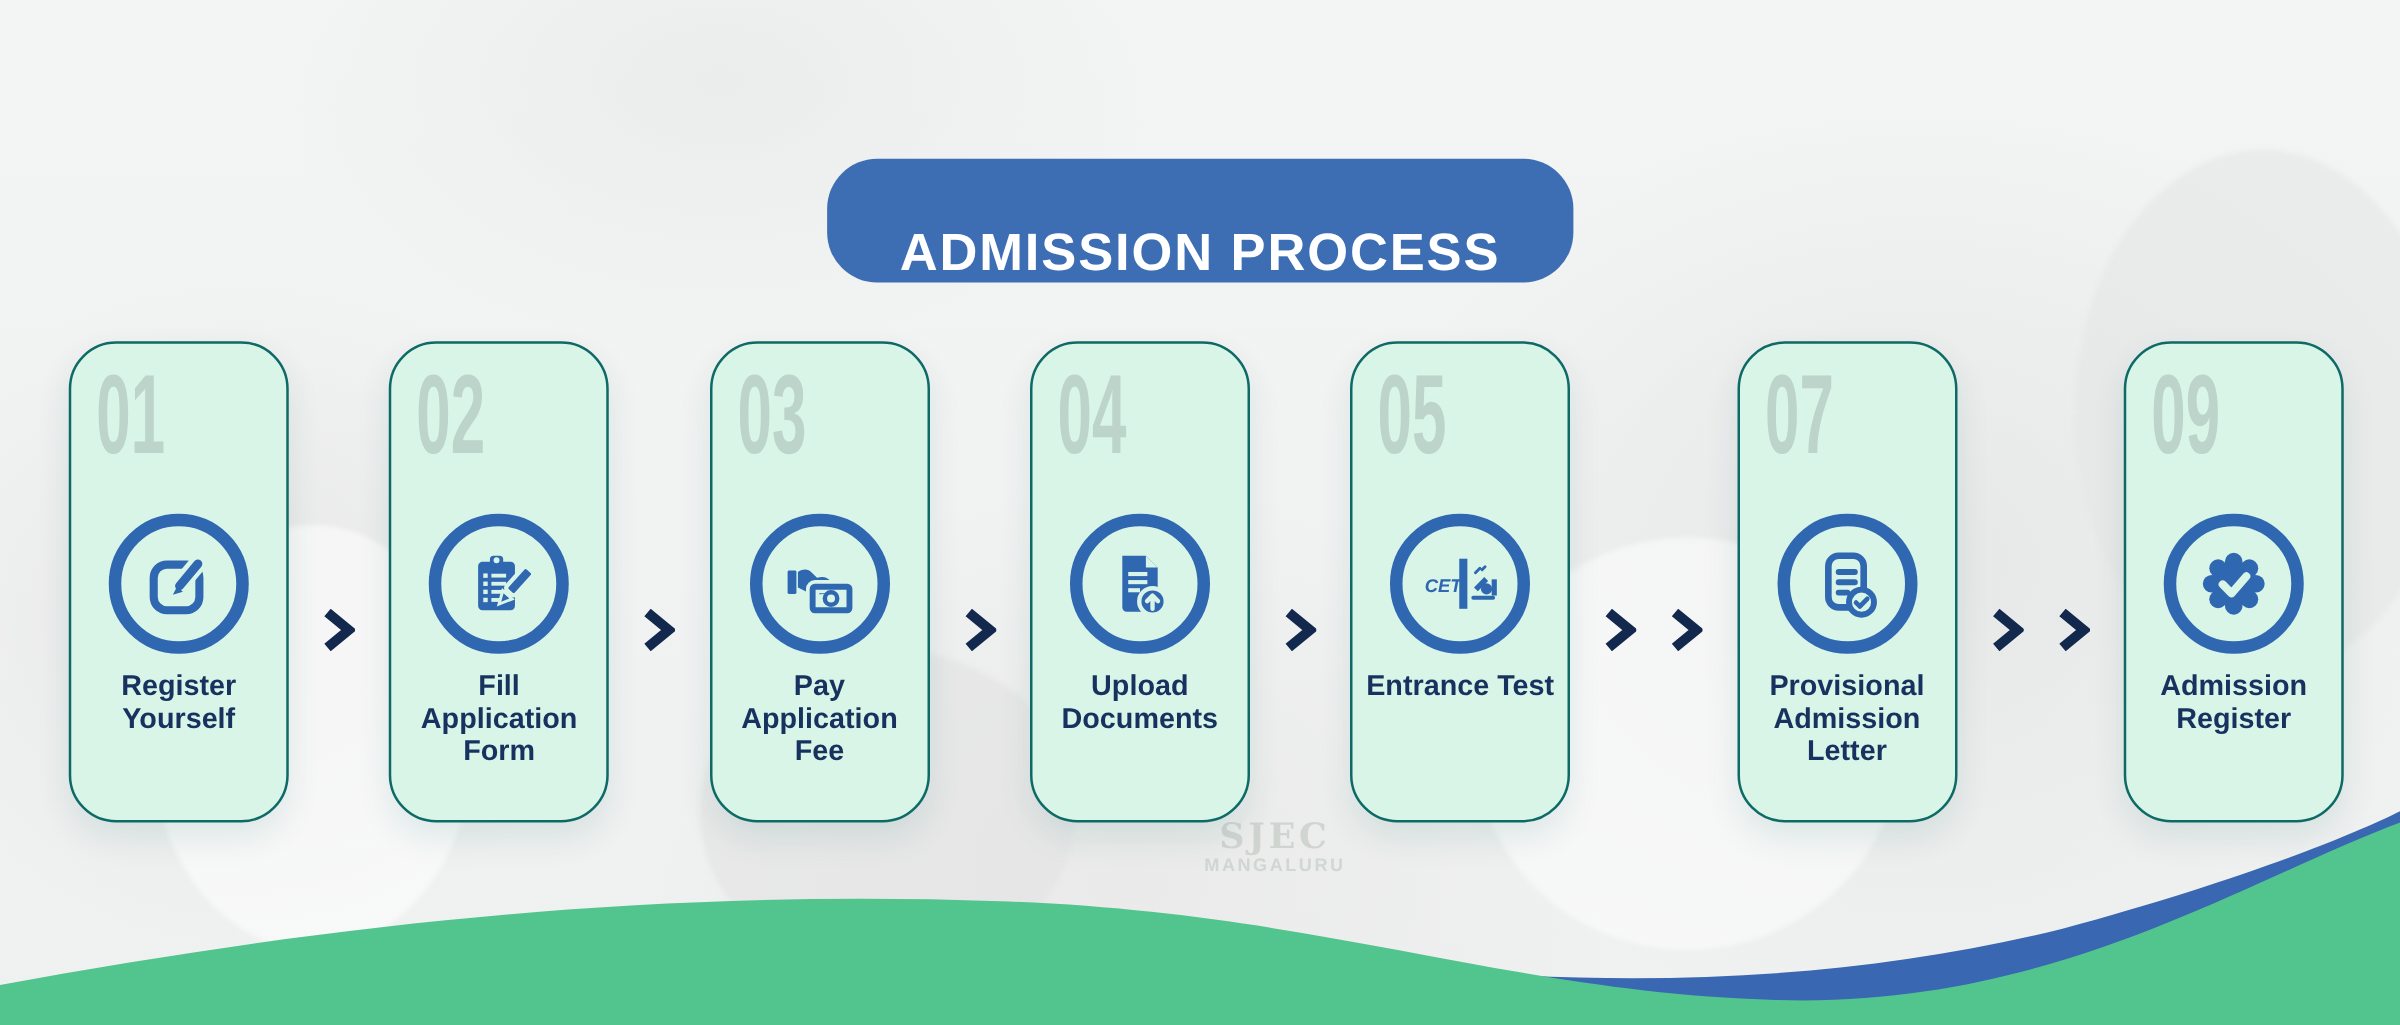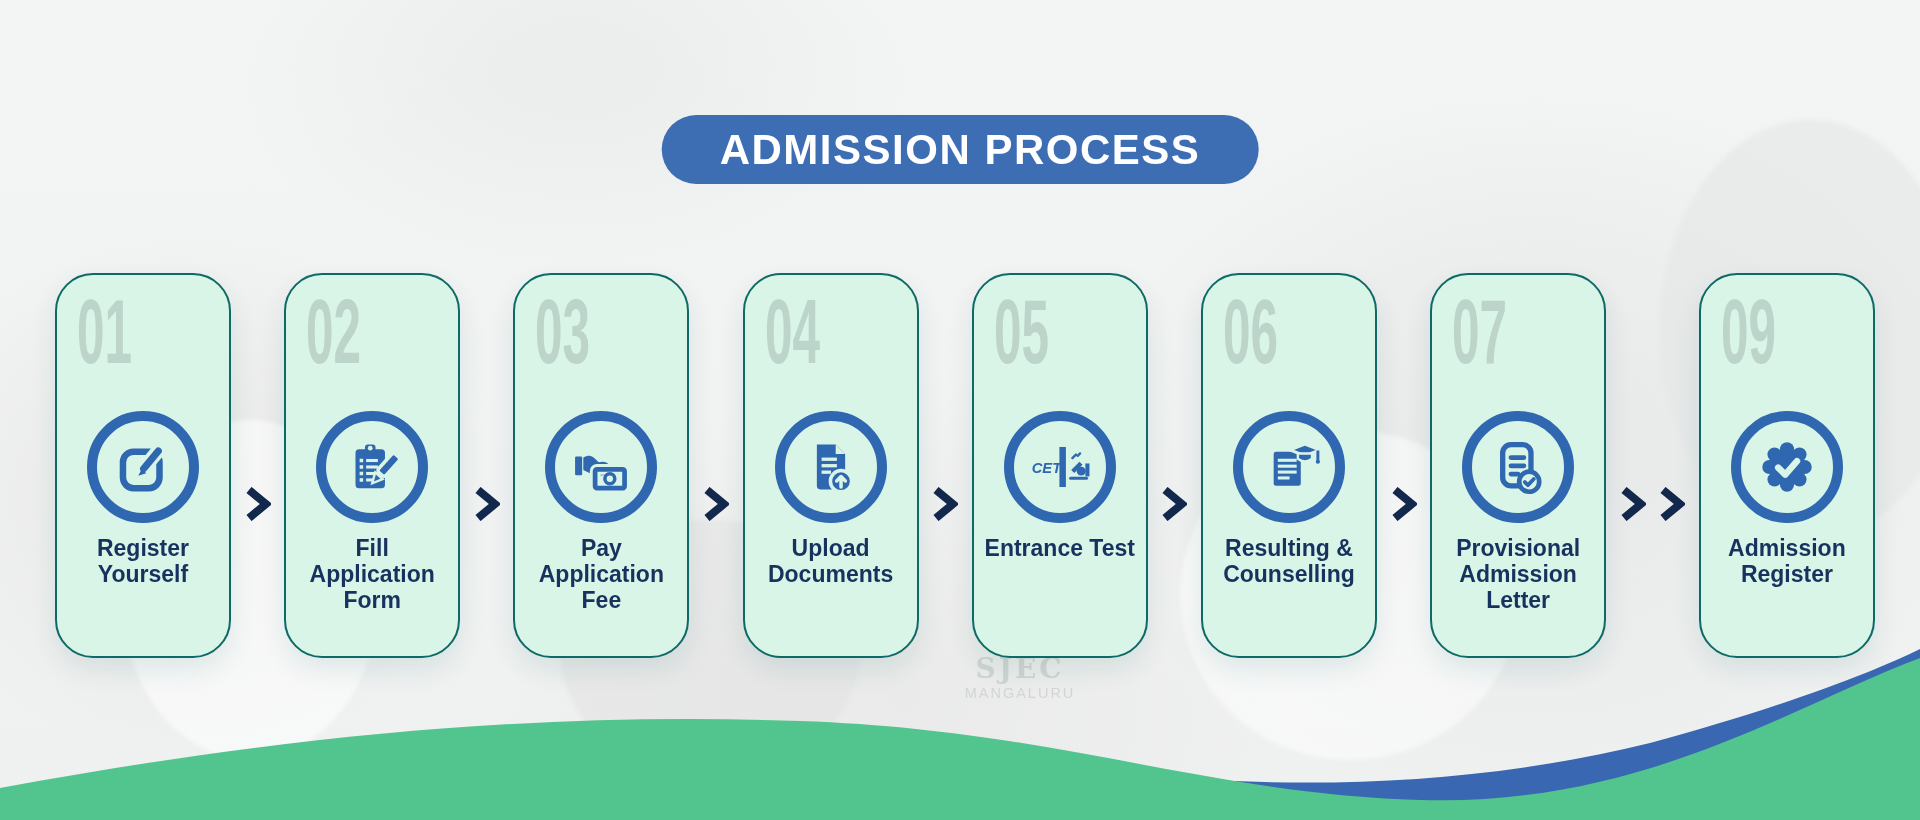--- a/index.html
+++ b/index.html
@@ -18,25 +18,25 @@
   
   .bg-blob { position:absolute; border-radius:50%; filter:blur(2px); }
   .b1 { left:120px; top:420px; width:260px; height:340px; background:rgba(255,255,255,.55); }
   .b2 { left:560px; top:520px; width:300px; height:260px; background:rgba(226,227,226,.6); }
   .b3 { left:1180px; top:430px; width:340px; height:330px; background:rgba(255,255,255,.5); }
   .b4 { left:1660px; top:120px; width:300px; height:420px; background:rgba(229,230,230,.6); }
 
   .watermark { position:absolute; left:940px; top:655px; width:160px; text-align:center;
     color:rgba(168,178,170,.40); line-height:1; pointer-events:none; }
   .watermark .wm1 { font-family:"DejaVu Serif","Liberation Serif",serif; font-weight:bold; font-size:28px; letter-spacing:3px; }
-  .watermark .wm2 { font-size:14.5px; font-weight:normal; letter-spacing:2px; margin-top:3px; color:rgba(178,188,180,.45); }
-
-  .title-pill { position:absolute; top:115px; left:50%; transform:translateX(-50%);
-    height:69px; padding:0 58px; background:#3d6eb4; border-radius:40px;
-    display:flex; align-items:center; justify-content:center; }
+  .watermark .wm2 { font-size:14.5px; font-weight:bold; letter-spacing:2px; margin-top:3px; color:rgba(178,188,180,.45); }
+
+  .title-pill { position:absolute; top:127px; left:50%; transform:translateX(-50%);
+    height:99px; padding:0 58px; background:#3d6eb4; border-radius:40px;
+    display:flex; align-items:flex-end; justify-content:center; }
   .title-pill span { color:#ffffff; font-size:42px; font-weight:800; letter-spacing:1.5px; white-space:nowrap; }
 
   .steps-row { position:absolute; left:55px; top:273px; width:1820px; height:385px;
     display:flex; justify-content:space-between; align-items:stretch; }
 
   .card { position:relative; width:176px; height:385px; background:#d9f5e7;
     border:2.5px solid #0e6a66; border-radius:38px;
     box-shadow:0 12px 26px rgba(14,106,102,.10); }
 
   .step-number { position:absolute; top:12px; left:20px; font-size:90px; line-height:90px;
@@ -185,37 +185,20 @@
       </div>
       <div class="step-label">Entrance Test</div>
     </div>
 
     <div class="arrow">
       <svg viewBox="0 0 26 34">
           <path d="M4 3 L21 17 L4 31" fill="none" stroke="#12294d" stroke-width="8"></path>
         </svg>
     </div>
 
-    <div class="card">
-      <div class="step-number">06</div>
-      <div class="icon-ring">
-        <svg viewBox="0 0 56 56">
-          <rect x="15" y="15" width="23" height="29" rx="2" fill="#2f67b1"></rect>
-          <rect x="18.5" y="21" width="16" height="2.6" fill="#d9f5e7"></rect>
-          <rect x="18.5" y="26" width="16" height="2.6" fill="#d9f5e7"></rect>
-          <rect x="18.5" y="31" width="16" height="2.6" fill="#d9f5e7"></rect>
-          <rect x="18.5" y="36" width="10" height="2.6" fill="#d9f5e7"></rect>
-          <path d="M29 13.5 L41.5 8.5 L54 13.5 L41.5 18.5 Z" fill="#2f67b1" stroke="#d9f5e7" stroke-width="2.5"></path>
-          <path d="M35.5 16.5 v4.5 c3.5 3 8.5 3 12 0 V16.5 Z" fill="#2f67b1" stroke="#d9f5e7" stroke-width="2"></path>
-          <path d="M52.5 14 v8" stroke="#2f67b1" stroke-width="2.5"></path>
-          <circle cx="52.5" cy="23.5" r="1.8" fill="#2f67b1"></circle>
-        </svg>
-      </div>
-      <div class="step-label">Resulting &amp; Counselling</div>
-    </div>
 
     <div class="arrow">
       <svg viewBox="0 0 26 34">
           <path d="M4 3 L21 17 L4 31" fill="none" stroke="#12294d" stroke-width="8"></path>
         </svg>
     </div>
 
     <div class="card">
       <div class="step-number">07</div>
       <div class="icon-ring">

